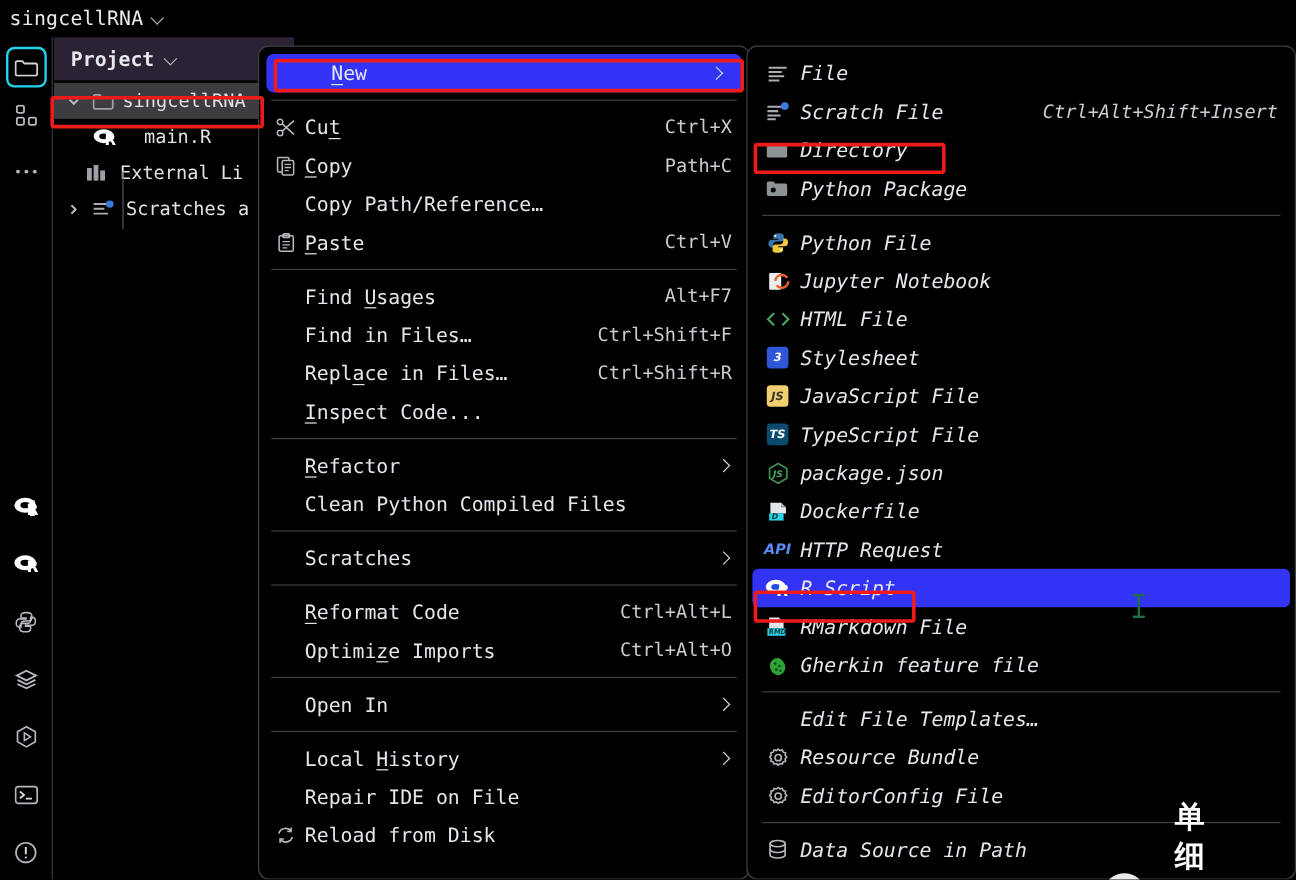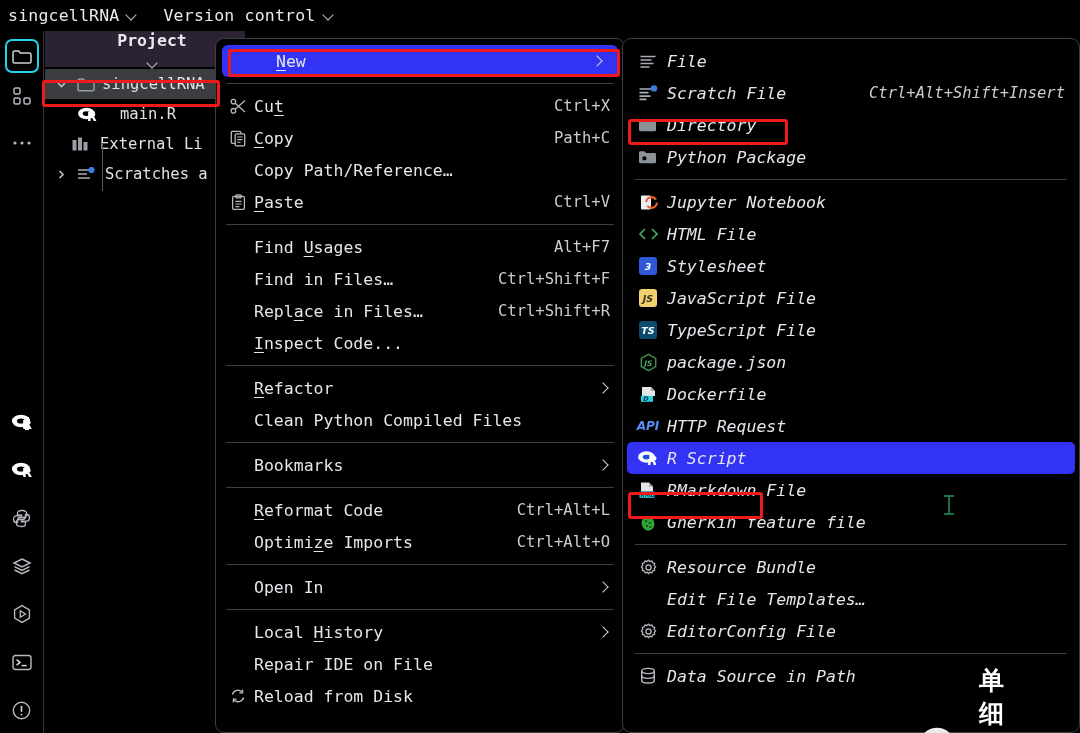--- a/index.html
+++ b/index.html
@@ -36,21 +36,21 @@
   .rail-btn.sel { border: 2px solid #22d3ee; }
   .rail-spacer { flex: 1; }
 
   
   .proj {
     position: absolute; left: 45px; top: 31px; width: 200px; height: 702px;
     background: #000;
   }
   .proj-head {
     height: 36px; background: #2b2233; display:flex; align-items:center;
-    gap: 8px; padding-left: 14px; flex-direction: column;
+    gap: 8px; padding-left: 14px;
   }
   .proj-head .t { color: #e8eaed; font-size: 16.5px; font-weight: 700; }
   .tree { padding-top: 2px; }
   .trow { height: 30px; display:flex; align-items:center; gap:6px;
     padding-left: 6px; color:#dfe1e5; font-size: 15.5px; white-space: nowrap; }
   .trow.sel { background:#3b3d40; }
   .trow .ind { width: 20px; flex:none; display:flex; align-items:center; justify-content:center; }
   .guide { position:absolute; left: 57px; top: 112px; width:1px; height:48px; background:#55585d; }
 
   
@@ -105,24 +105,20 @@
   .scroll { position:absolute; right:1px; top:38px; width:3px; height:695px; }
 </style>
 </head>
 <body>
 
 <div id="root">
 
   <div class="topbar">
     <div class="topbar-item">
       <span>singcellRNA</span>
-      <span class="chev-sm"></span>
-    </div>
-    <div class="topbar-item" style="margin-left:14px">
-      <span>Version control</span>
       <span class="chev-sm"></span>
     </div>
   </div>
 
   <div class="rail">
     <div class="rail-btn sel">
       <span class="folder-ico" style="width:20px;height:16px">
         <svg width="20" height="16" viewBox="0 0 20 16">
             <path d="M1 4.5A1.5 1.5 0 0 1 2.5 3h4.2l1.6 1.9h9.2A1.5 1.5 0 0 1 19 6.4v7.1A1.5 1.5 0 0 1 17.5 15h-15A1.5 1.5 0 0 1 1 13.5z" fill="none" stroke="#cfd3d8" stroke-width="1.5"></path>
           </svg>
@@ -352,21 +348,21 @@
     </div>
     <div class="mi">
       <span class="ico"></span>
       <span class="lab">Clean Python Compiled Files</span>
     </div>
 
     <div class="sep"></div>
 
     <div class="mi">
       <span class="ico"></span>
-      <span class="lab">Bookmarks</span>
+      <span class="lab">Scratches</span>
       <span class="arr"></span>
     </div>
 
     <div class="sep"></div>
 
     <div class="mi">
       <span class="ico"></span>
       <span class="lab"><span class="u">R</span>eformat Code</span>
       <span class="key">Ctrl+Alt+L</span>
     </div>
@@ -443,20 +439,31 @@
         <svg width="20" height="16" viewBox="0 0 20 16">
             <path d="M1 3.6a1.4 1.4 0 0 1 1.4-1.4h4.1l1.5 1.8h8.6A1.4 1.4 0 0 1 18 5.4v7.5a1.4 1.4 0 0 1-1.4 1.4H2.4A1.4 1.4 0 0 1 1 12.9z" fill="#8d9298"></path>
             <circle cx="6.4" cy="9.4" r="2.1" fill="#000"></circle>
           </svg>
       </span>
       <span class="lab">Python Package</span>
     </div>
 
     <div class="sep"></div>
 
+    <div class="mi">
+      <span class="ico">
+        <svg width="19" height="19" viewBox="0 0 19 19">
+            <path d="M9.4 1.4c-2.5 0-4 .9-4 2.5v2.1h4.2v.8H4.1C2.4 6.8 1.3 8 1.3 10s1 3.2 2.5 3.2h1.5v-2.1c0-1.7 1.3-2.9 3-2.9h3.5c1.3 0 2.4-1 2.4-2.3V3.9c0-1.5-1.5-2.5-3.9-2.5z" fill="#3b72a8"></path>
+            <path d="M9.6 17.6c2.5 0 4-.9 4-2.5v-2.1H9.4v-.8h5.5c1.7 0 2.8-1.2 2.8-3.2s-1-3.2-2.5-3.2h-1.5v2.1c0 1.7-1.3 2.9-3 2.9H7.2c-1.3 0-2.4 1-2.4 2.3v2.4c0 1.5 1.5 2.1 4.8 2.1z" fill="#f0c840"></path>
+            <circle cx="7.1" cy="3.7" r=".9" fill="#fff"></circle>
+            <circle cx="11.8" cy="15.2" r=".9" fill="#fff"></circle>
+          </svg>
+      </span>
+      <span class="lab">Python File</span>
+    </div>
 
     <div class="mi">
       <span class="ico">
         <svg width="19" height="17" viewBox="0 0 19 17">
             <rect x="2" y="1.5" width="10" height="14" rx="1" fill="#eceff1"></rect>
             <circle cx="12.5" cy="8.5" r="5.4" fill="none" stroke="#e8622c" stroke-width="2.1" stroke-dasharray="13 20"></circle>
             <circle cx="12.5" cy="8.5" r="5.4" fill="none" stroke="#e8622c" stroke-width="2.1" stroke-dasharray="13 20" stroke-dashoffset="-17"></circle>
           </svg>
       </span>
       <span class="lab">Jupyter Notebook</span>
@@ -553,32 +560,32 @@
             <circle cx="8" cy="13" r="1.1" fill="#0c4a10"></circle>
             <circle cx="11.4" cy="14" r="1" fill="#0c4a10"></circle>
           </svg>
       </span>
       <span class="lab">Gherkin feature file</span>
     </div>
 
     <div class="sep"></div>
 
     <div class="mi">
+      <span class="ico"></span>
+      <span class="lab">Edit File Templates…</span>
+    </div>
+
+    <div class="mi">
       <span class="ico">
         <svg width="19" height="19" viewBox="0 0 19 19">
             <path d="M9.5 2.2 11 3.5l1.9-.5.8 1.8 1.9.6-.3 2 1.3 1.5-1.3 1.5.3 2-1.9.6-.8 1.8-1.9-.5-1.5 1.3-1.5-1.3-1.9.5-.8-1.8-1.9-.6.3-2L2.4 8.9 3.7 7.4l-.3-2 1.9-.6.8-1.8 1.9.5z" fill="none" stroke="#b5b9bf" stroke-width="1.3"></path>
             <circle cx="9.5" cy="9.4" r="2.6" fill="none" stroke="#b5b9bf" stroke-width="1.3"></circle>
           </svg>
       </span>
       <span class="lab">Resource Bundle</span>
-    </div>
-
-    <div class="mi">
-      <span class="ico"></span>
-      <span class="lab">Edit File Templates…</span>
     </div>
 
     <div class="mi">
       <span class="ico">
         <svg width="19" height="19" viewBox="0 0 19 19">
             <path d="M9.5 2.2 11 3.5l1.9-.5.8 1.8 1.9.6-.3 2 1.3 1.5-1.3 1.5.3 2-1.9.6-.8 1.8-1.9-.5-1.5 1.3-1.5-1.3-1.9.5-.8-1.8-1.9-.6.3-2L2.4 8.9 3.7 7.4l-.3-2 1.9-.6.8-1.8 1.9.5z" fill="none" stroke="#b5b9bf" stroke-width="1.3"></path>
             <circle cx="9.5" cy="9.4" r="2.6" fill="none" stroke="#b5b9bf" stroke-width="1.3"></circle>
           </svg>
       </span>
       <span class="lab">EditorConfig File</span>

